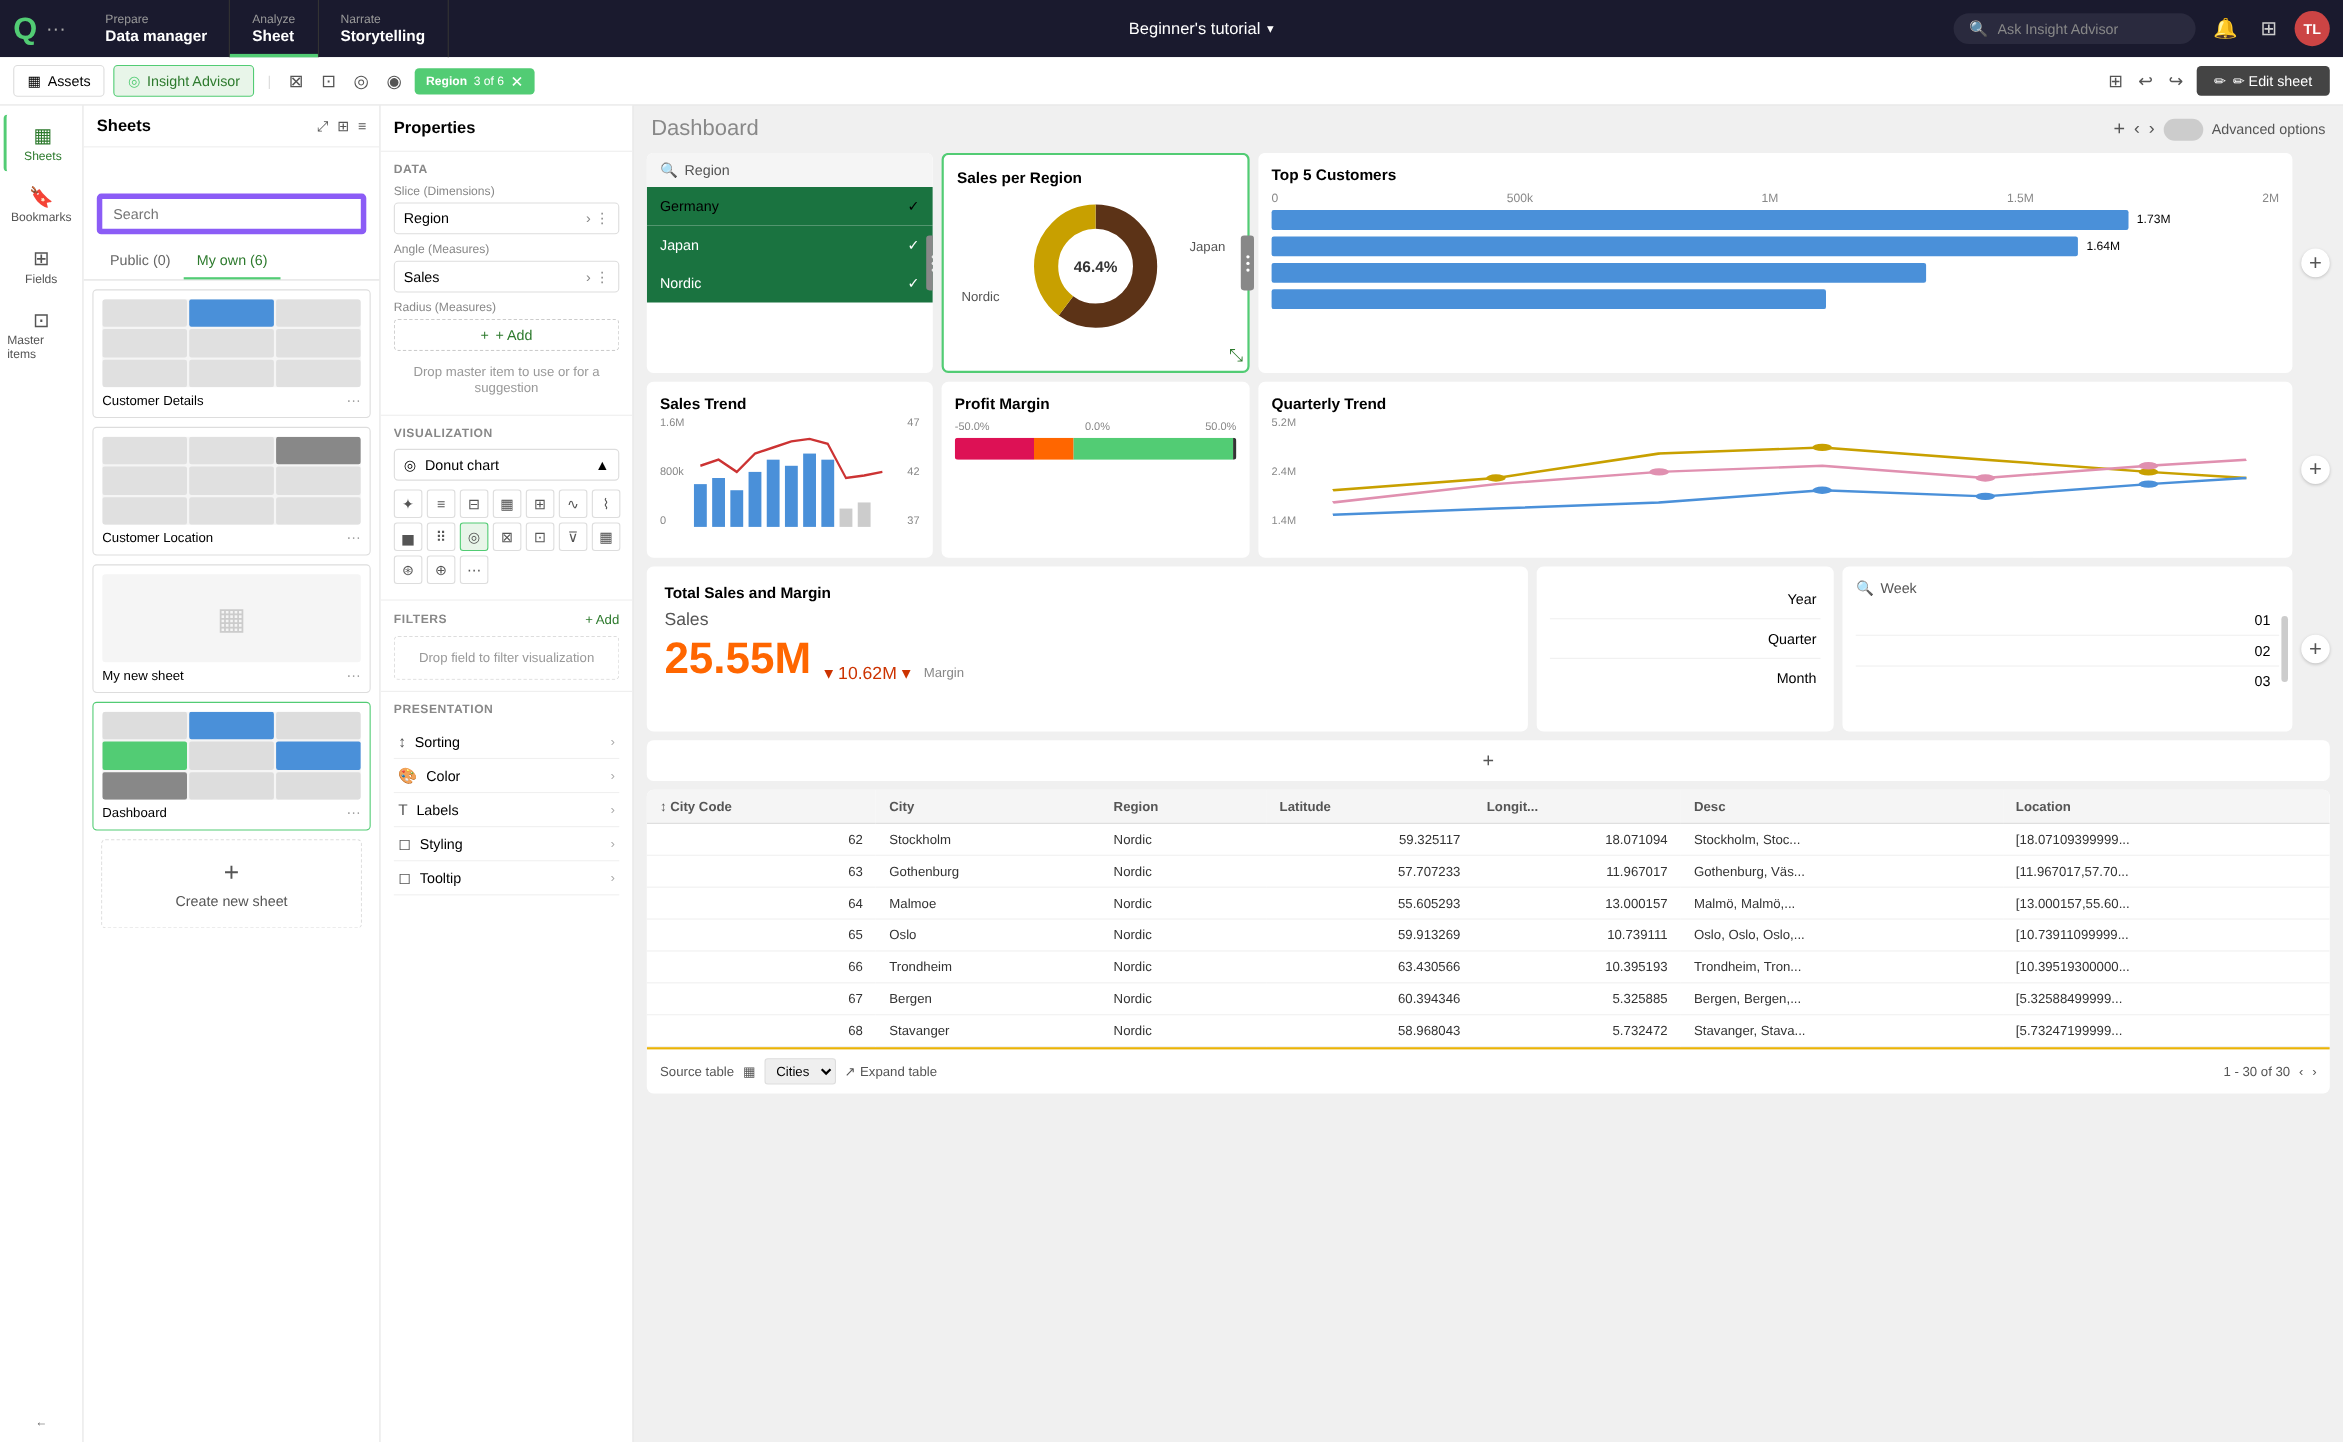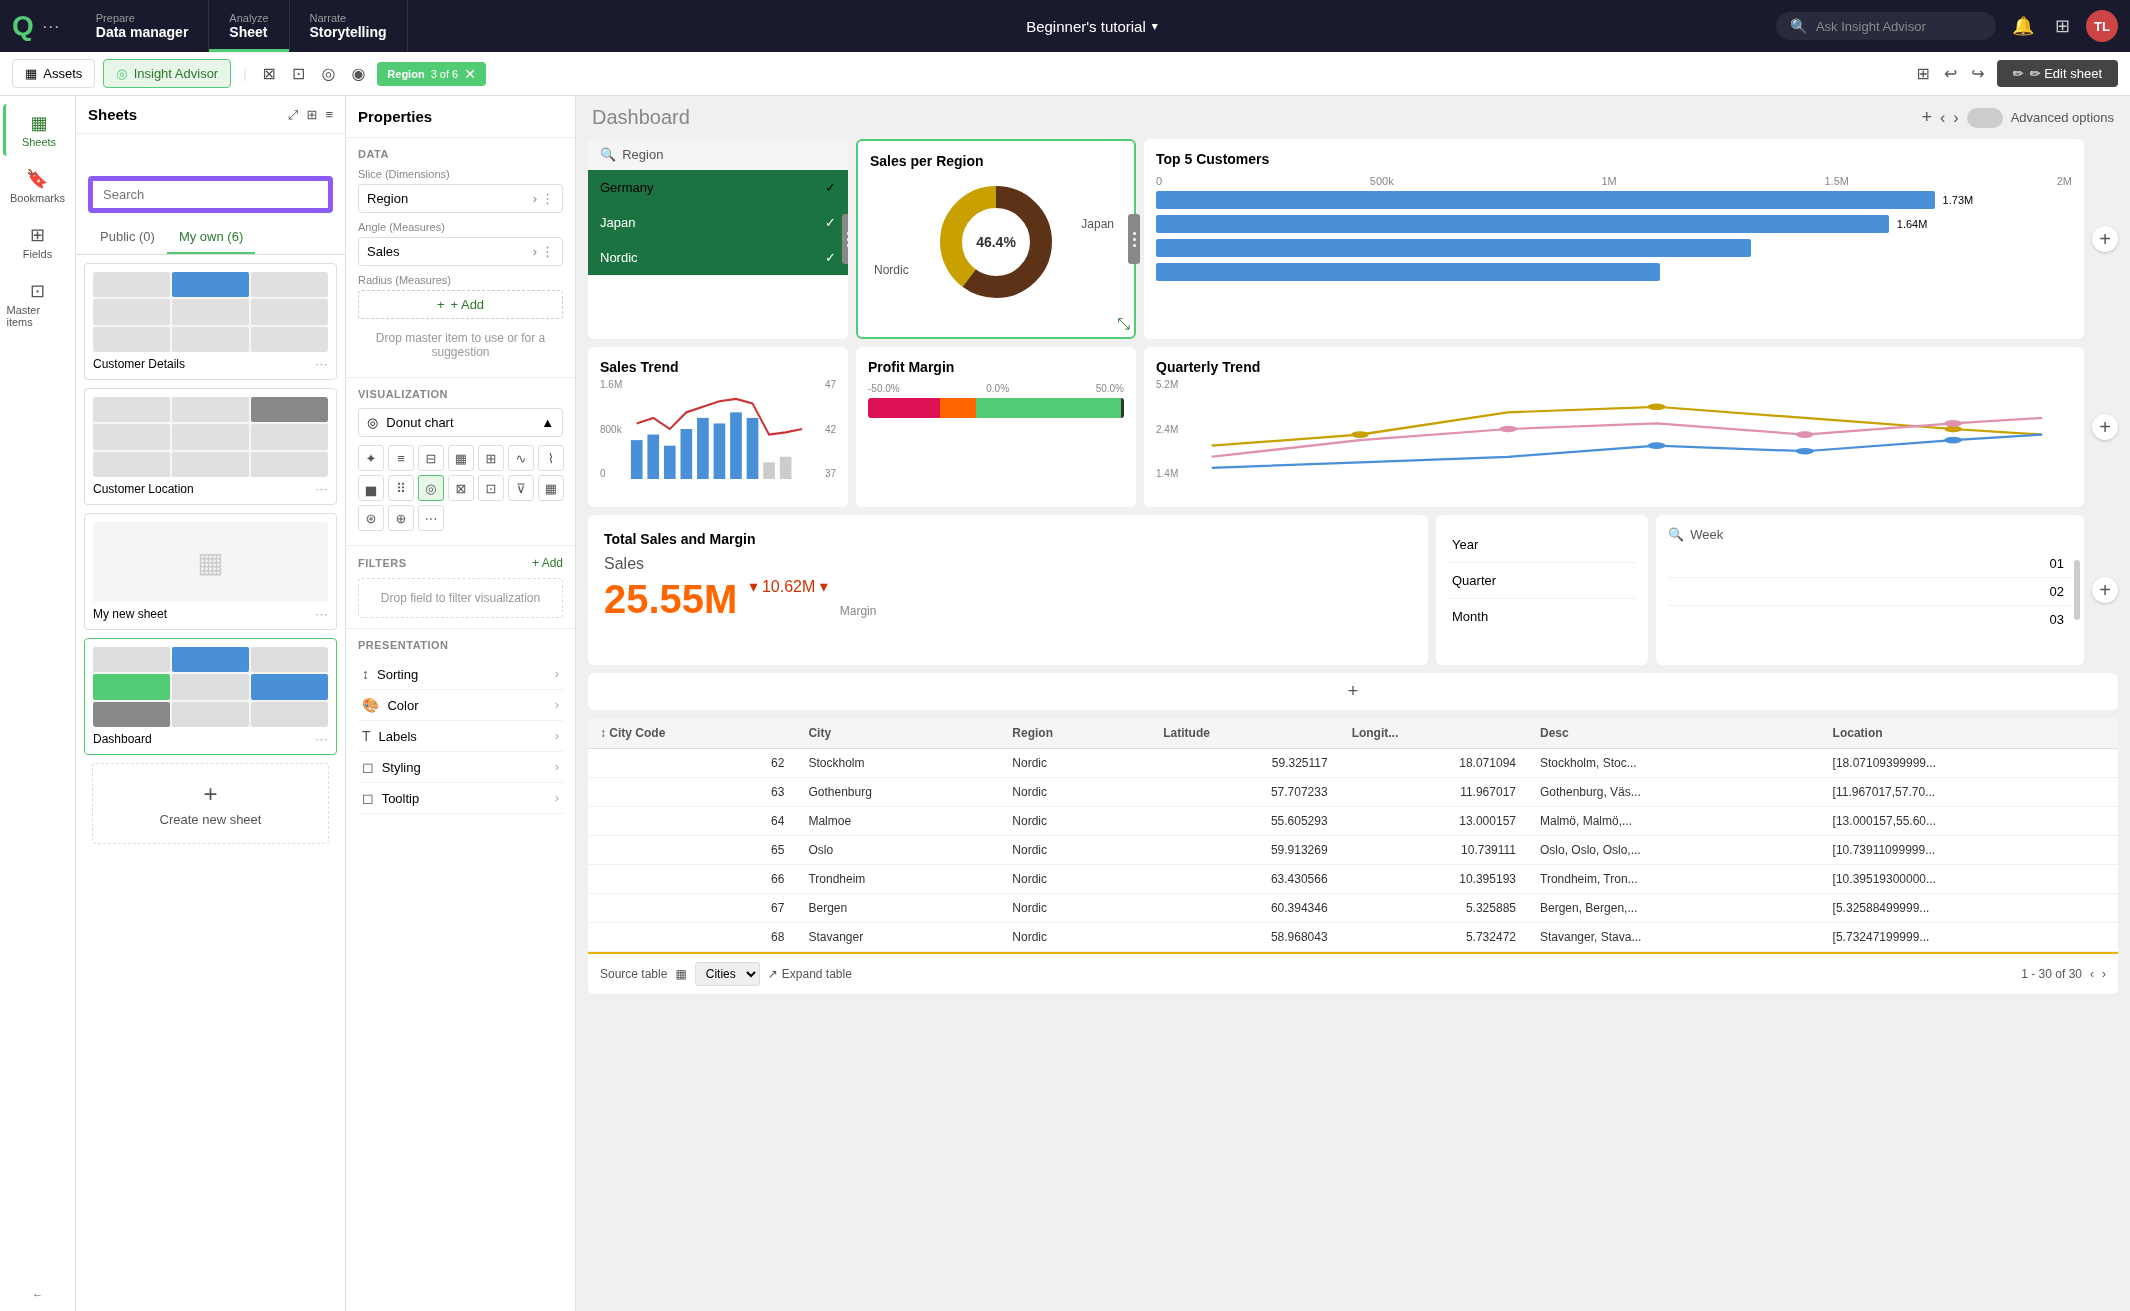--- a/index.html
+++ b/index.html
@@ -594,28 +594,28 @@
         <div style="display:flex;align-items:center;">
           <div class="add-btn" style="font-size:20px;color:#555;">+</div>
         </div>
       </div>
 
       <div style="display:flex;gap:8px;margin-bottom:8px;height:150px;">
 
         <div style="flex:2;background:#fff;border-radius:6px;padding:16px;">
           <div style="font-size:14px;font-weight:600;margin-bottom:8px;">Total Sales and Margin</div>
           <div style="font-size:16px;color:#555;margin-bottom:4px;">Sales</div>
-          <div style="display:flex;align-items:flex-start;gap:12px;">
+          <div style="display:flex;align-items:flex-end;gap:12px;">
             <span style="font-size:40px;font-weight:700;color:#ff6600;">25.55M</span>
             <span style="font-size:16px;color:#cc3300;">▾ 10.62M ▾</span>
             <span style="font-size:12px;color:#888;align-self:flex-end;margin-bottom:4px;">Margin</span>
           </div>
         </div>
 
-        <div style="width:212px;background:#fff;border-radius:6px;padding:12px;flex-shrink:0;">
+        <div style="width:270px;background:#fff;border-radius:6px;padding:12px;flex-shrink:0;text-align:right;">
           <div style="padding:10px 4px;border-bottom:1px solid #f0f0f0;cursor:pointer;font-size:13px;font-weight:500;">Year</div>
           <div style="padding:10px 4px;border-bottom:1px solid #f0f0f0;cursor:pointer;font-size:13px;font-weight:500;">Quarter</div>
           <div style="padding:10px 4px;cursor:pointer;font-size:13px;font-weight:500;">Month</div>
         </div>
 
         <div style="flex:1;background:#fff;border-radius:6px;padding:12px;overflow:hidden;position:relative;">
           <div style="display:flex;align-items:center;gap:6px;margin-bottom:8px;color:#555;font-size:13px;font-weight:500;">
             <span>🔍</span>
             <span>Week</span>
           </div>

